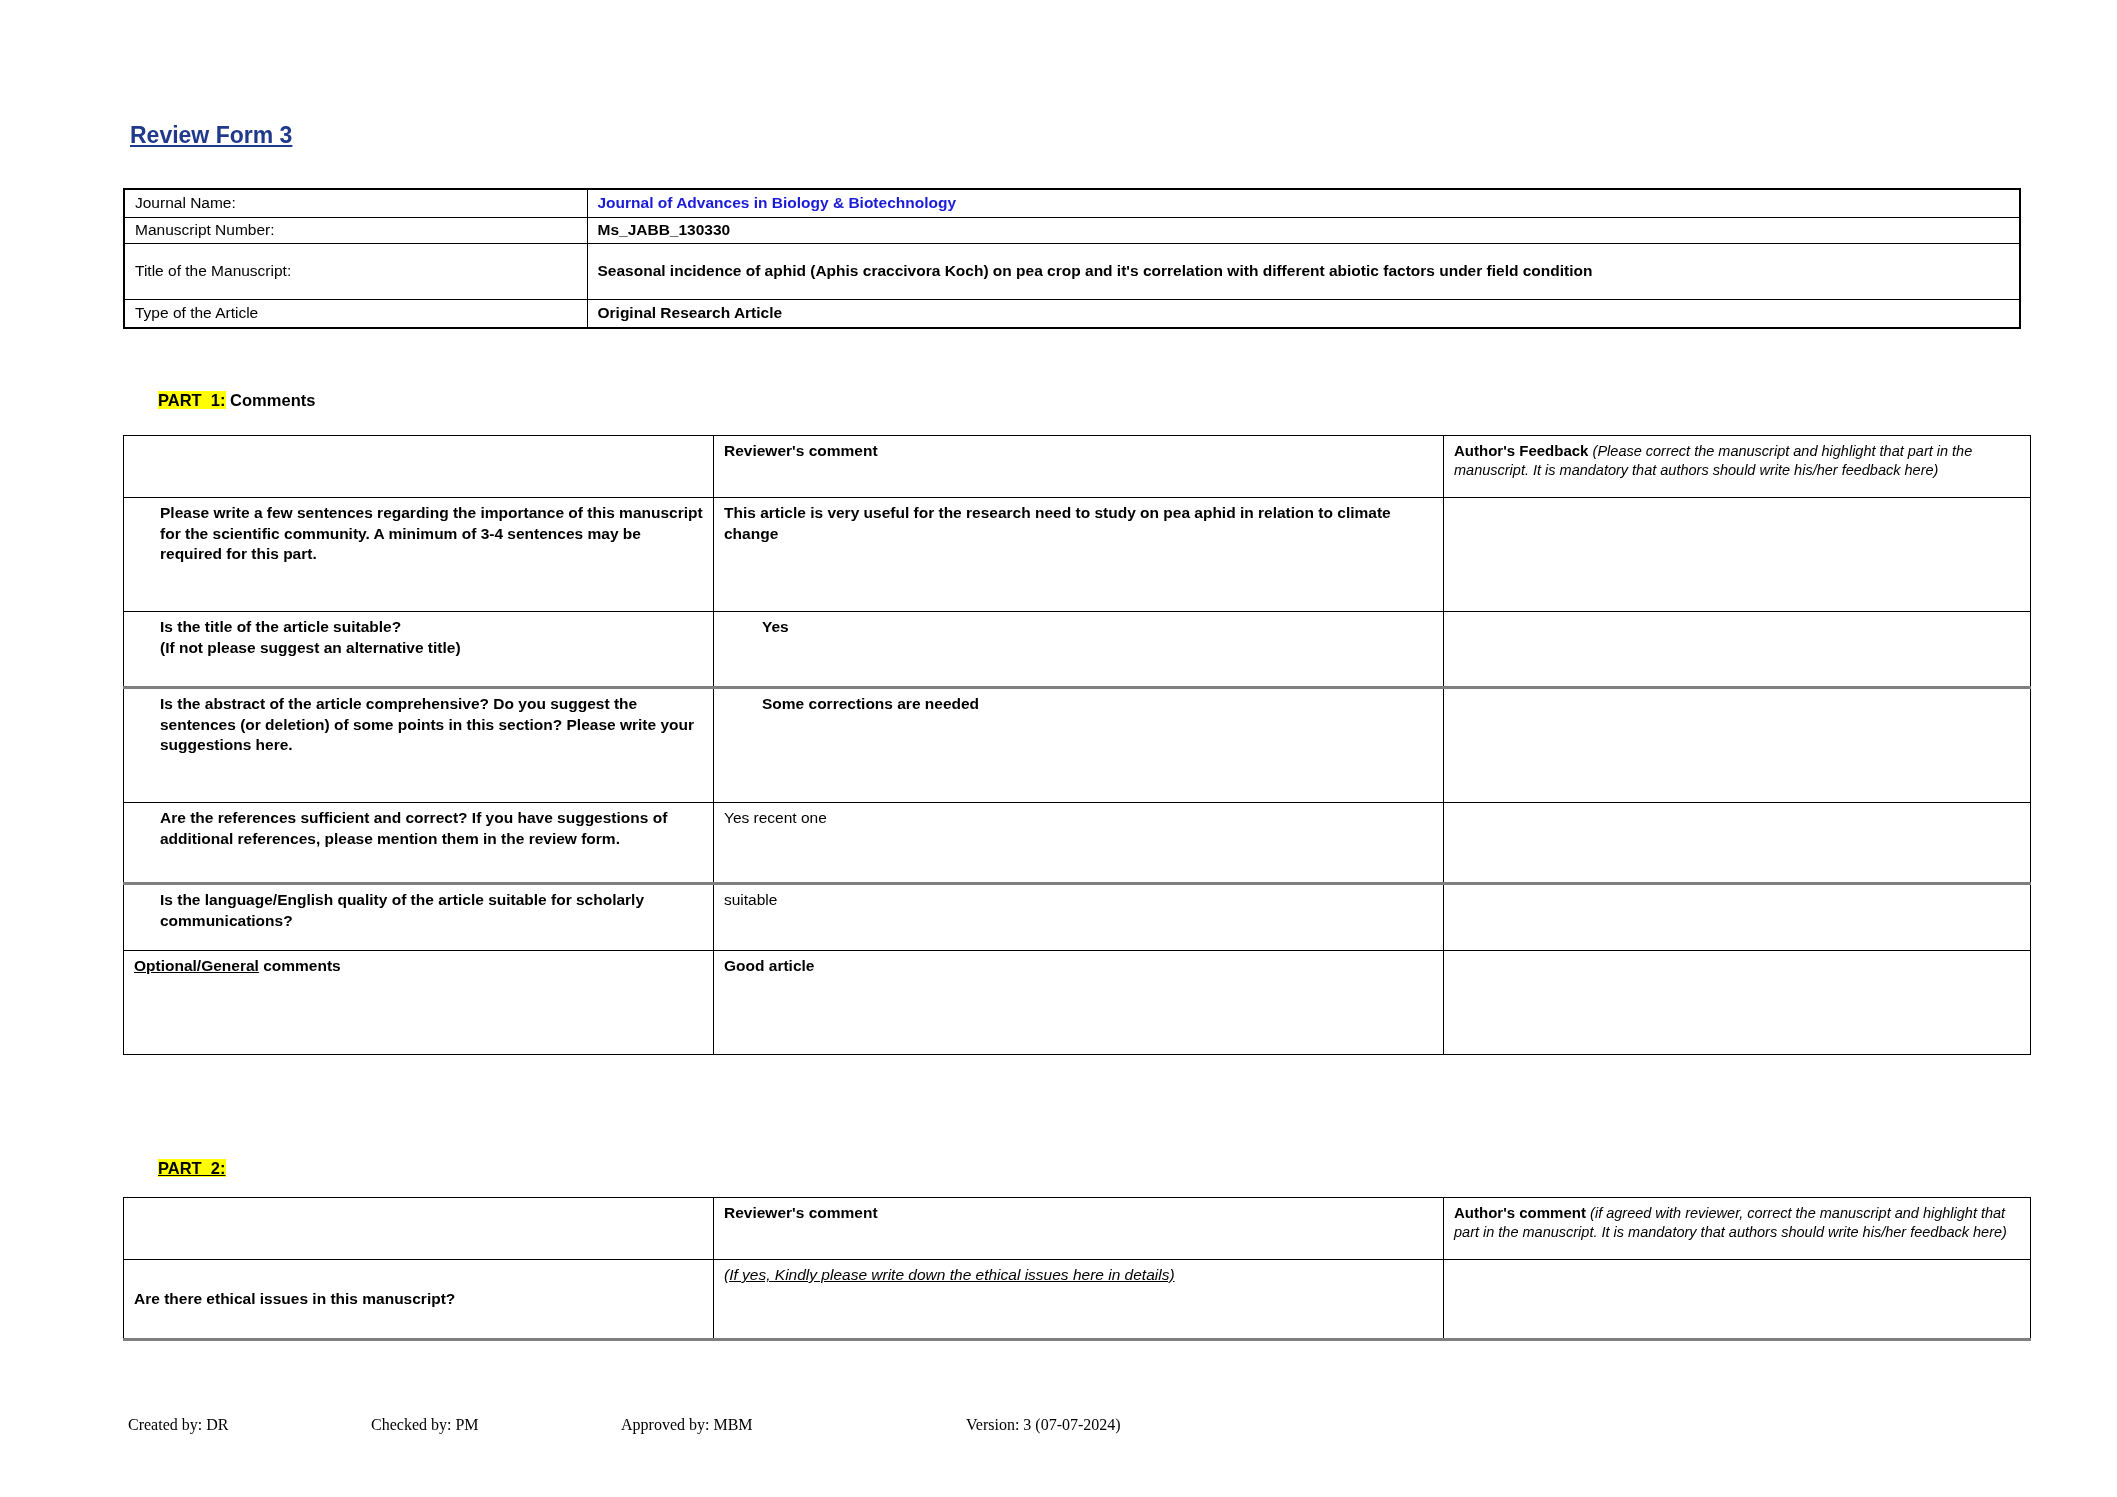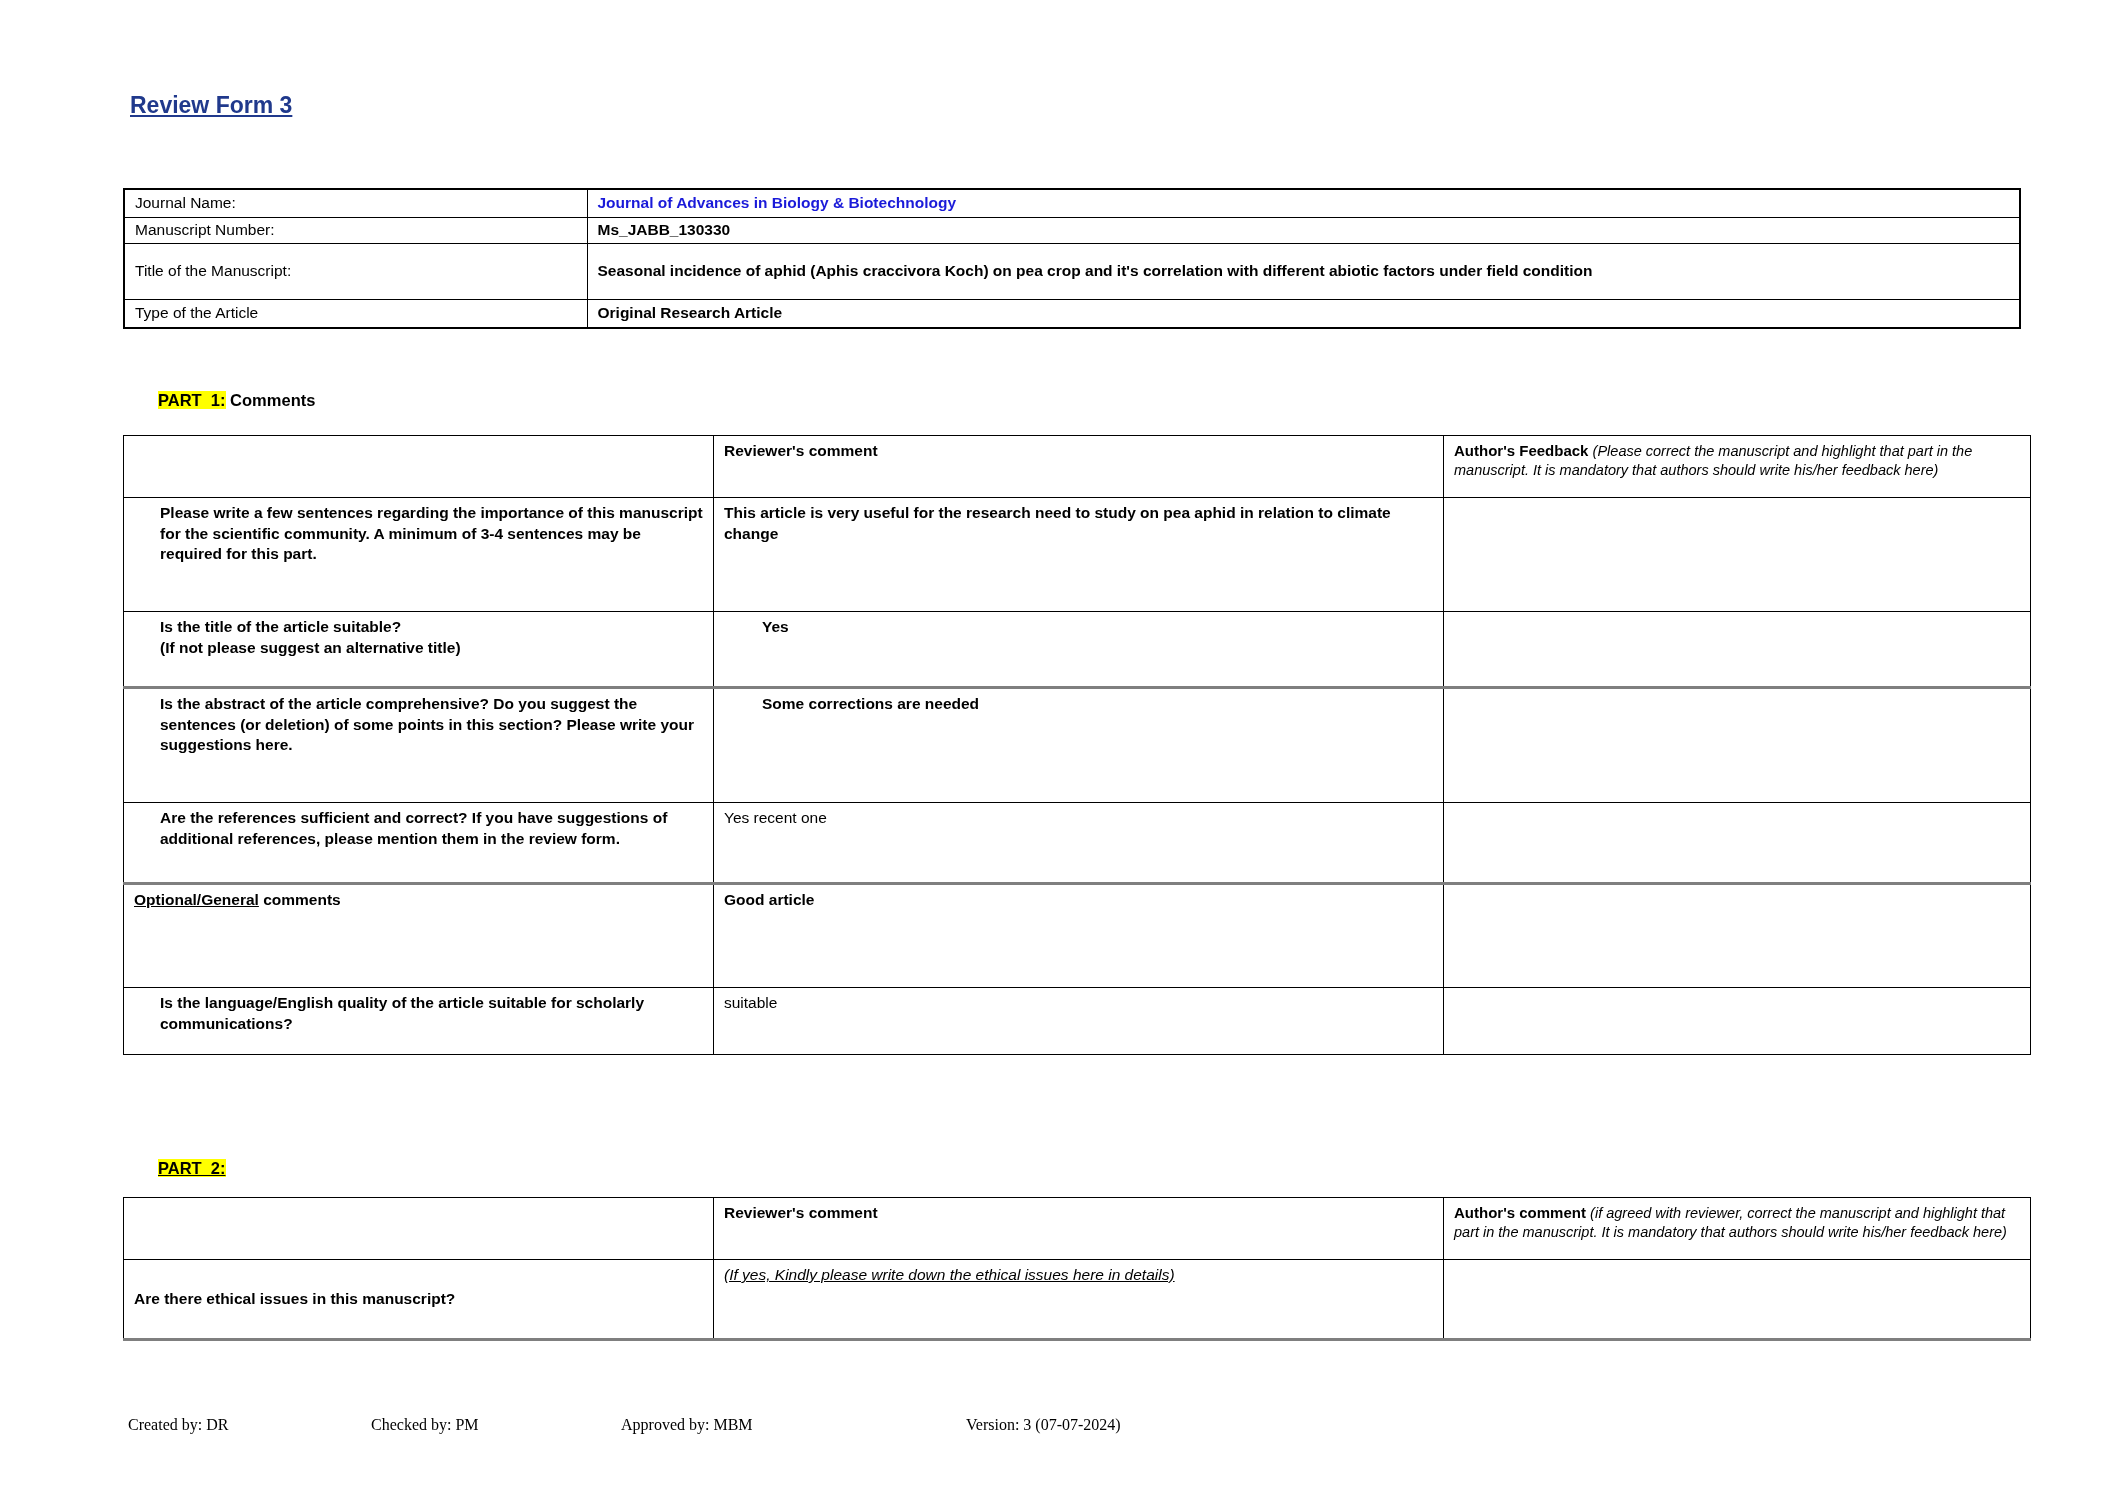--- a/index.html
+++ b/index.html
@@ -6,21 +6,21 @@
   html,body { background:#ffffff; }
   .page {
     position:relative;
     width:2117px; height:1497px;
     background:#ffffff;
     font-family:"Liberation Sans", sans-serif;
     color:#000;
     overflow:hidden;
   }
   .doc-title {
-    position:absolute; left:130px; top:92px;
+    position:absolute; left:130px; top:122px;
     font-size:23px; font-weight:bold;
     text-decoration:underline;
     color:var(--title-blue, #20398c);
   }
   table { border-collapse:collapse; table-layout:fixed; }
   td { border:1px solid #000; vertical-align:top; overflow:hidden; }
 
   
   .info-table {
     position:absolute; left:123px; top:188px; width:1898px;
@@ -133,28 +133,28 @@
     <tr style="height:115px">
       <td class="q">Is the abstract of the article comprehensive? Do you suggest the sentences (or deletion) of some points in this section? Please write your suggestions here.</td>
       <td class="c-bold c-indent">Some corrections are needed</td>
       <td></td>
     </tr>
     <tr style="height:81px" class="thick">
       <td class="q">Are the references sufficient and correct? If you have suggestions of additional references, please mention them in the review form.</td>
       <td>Yes recent one</td>
       <td></td>
     </tr>
+    <tr style="height:67px">
+      <td class="q">Is the language/English quality of the article suitable for scholarly communications?</td>
+      <td>suitable</td>
+      <td></td>
+    </tr>
     <tr style="height:104px">
       <td class="q q-flat"><span class="u-b">Optional/General</span><span> comments</span></td>
       <td class="c-bold">Good article</td>
-      <td></td>
-    </tr>
-    <tr style="height:67px">
-      <td class="q">Is the language/English quality of the article suitable for scholarly communications?</td>
-      <td>suitable</td>
       <td></td>
     </tr>
   </tbody>
     </table>
 
   <div class="sect-head" style="top:1159px">
     <span class="hl hl-underline">PART  2:</span>
   </div>
 
   <table class="part-table" style="top:1197px">

